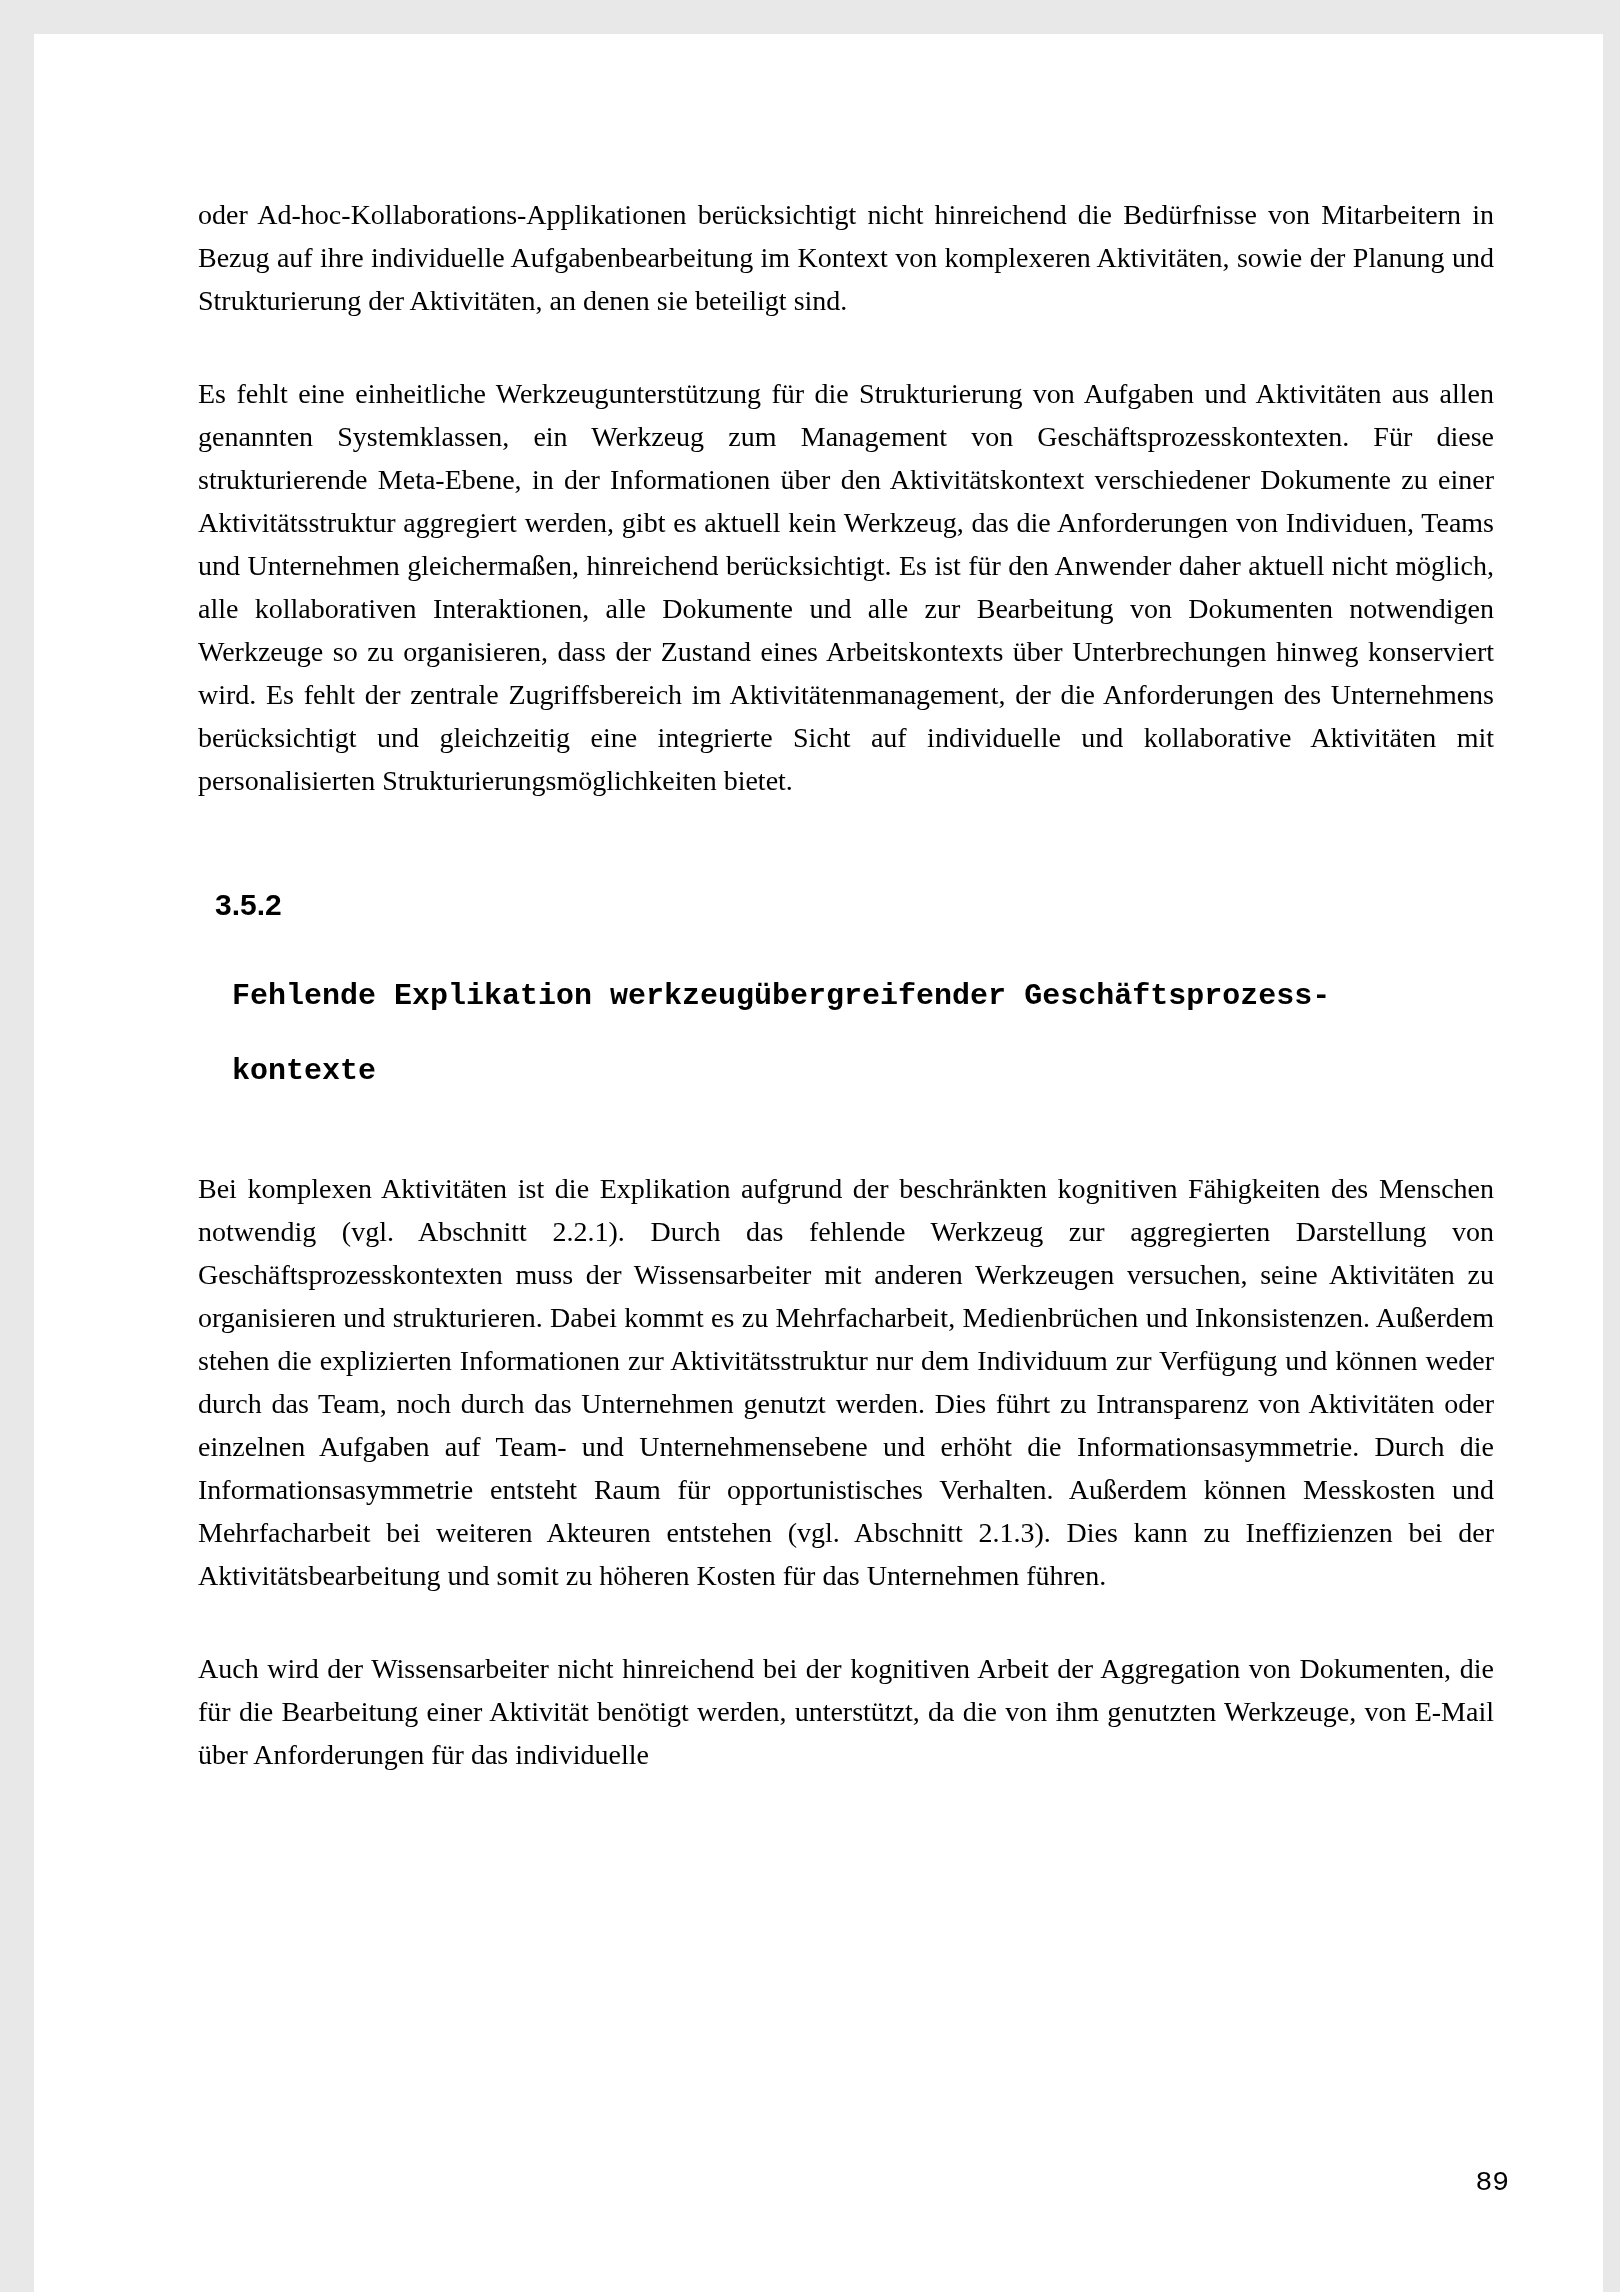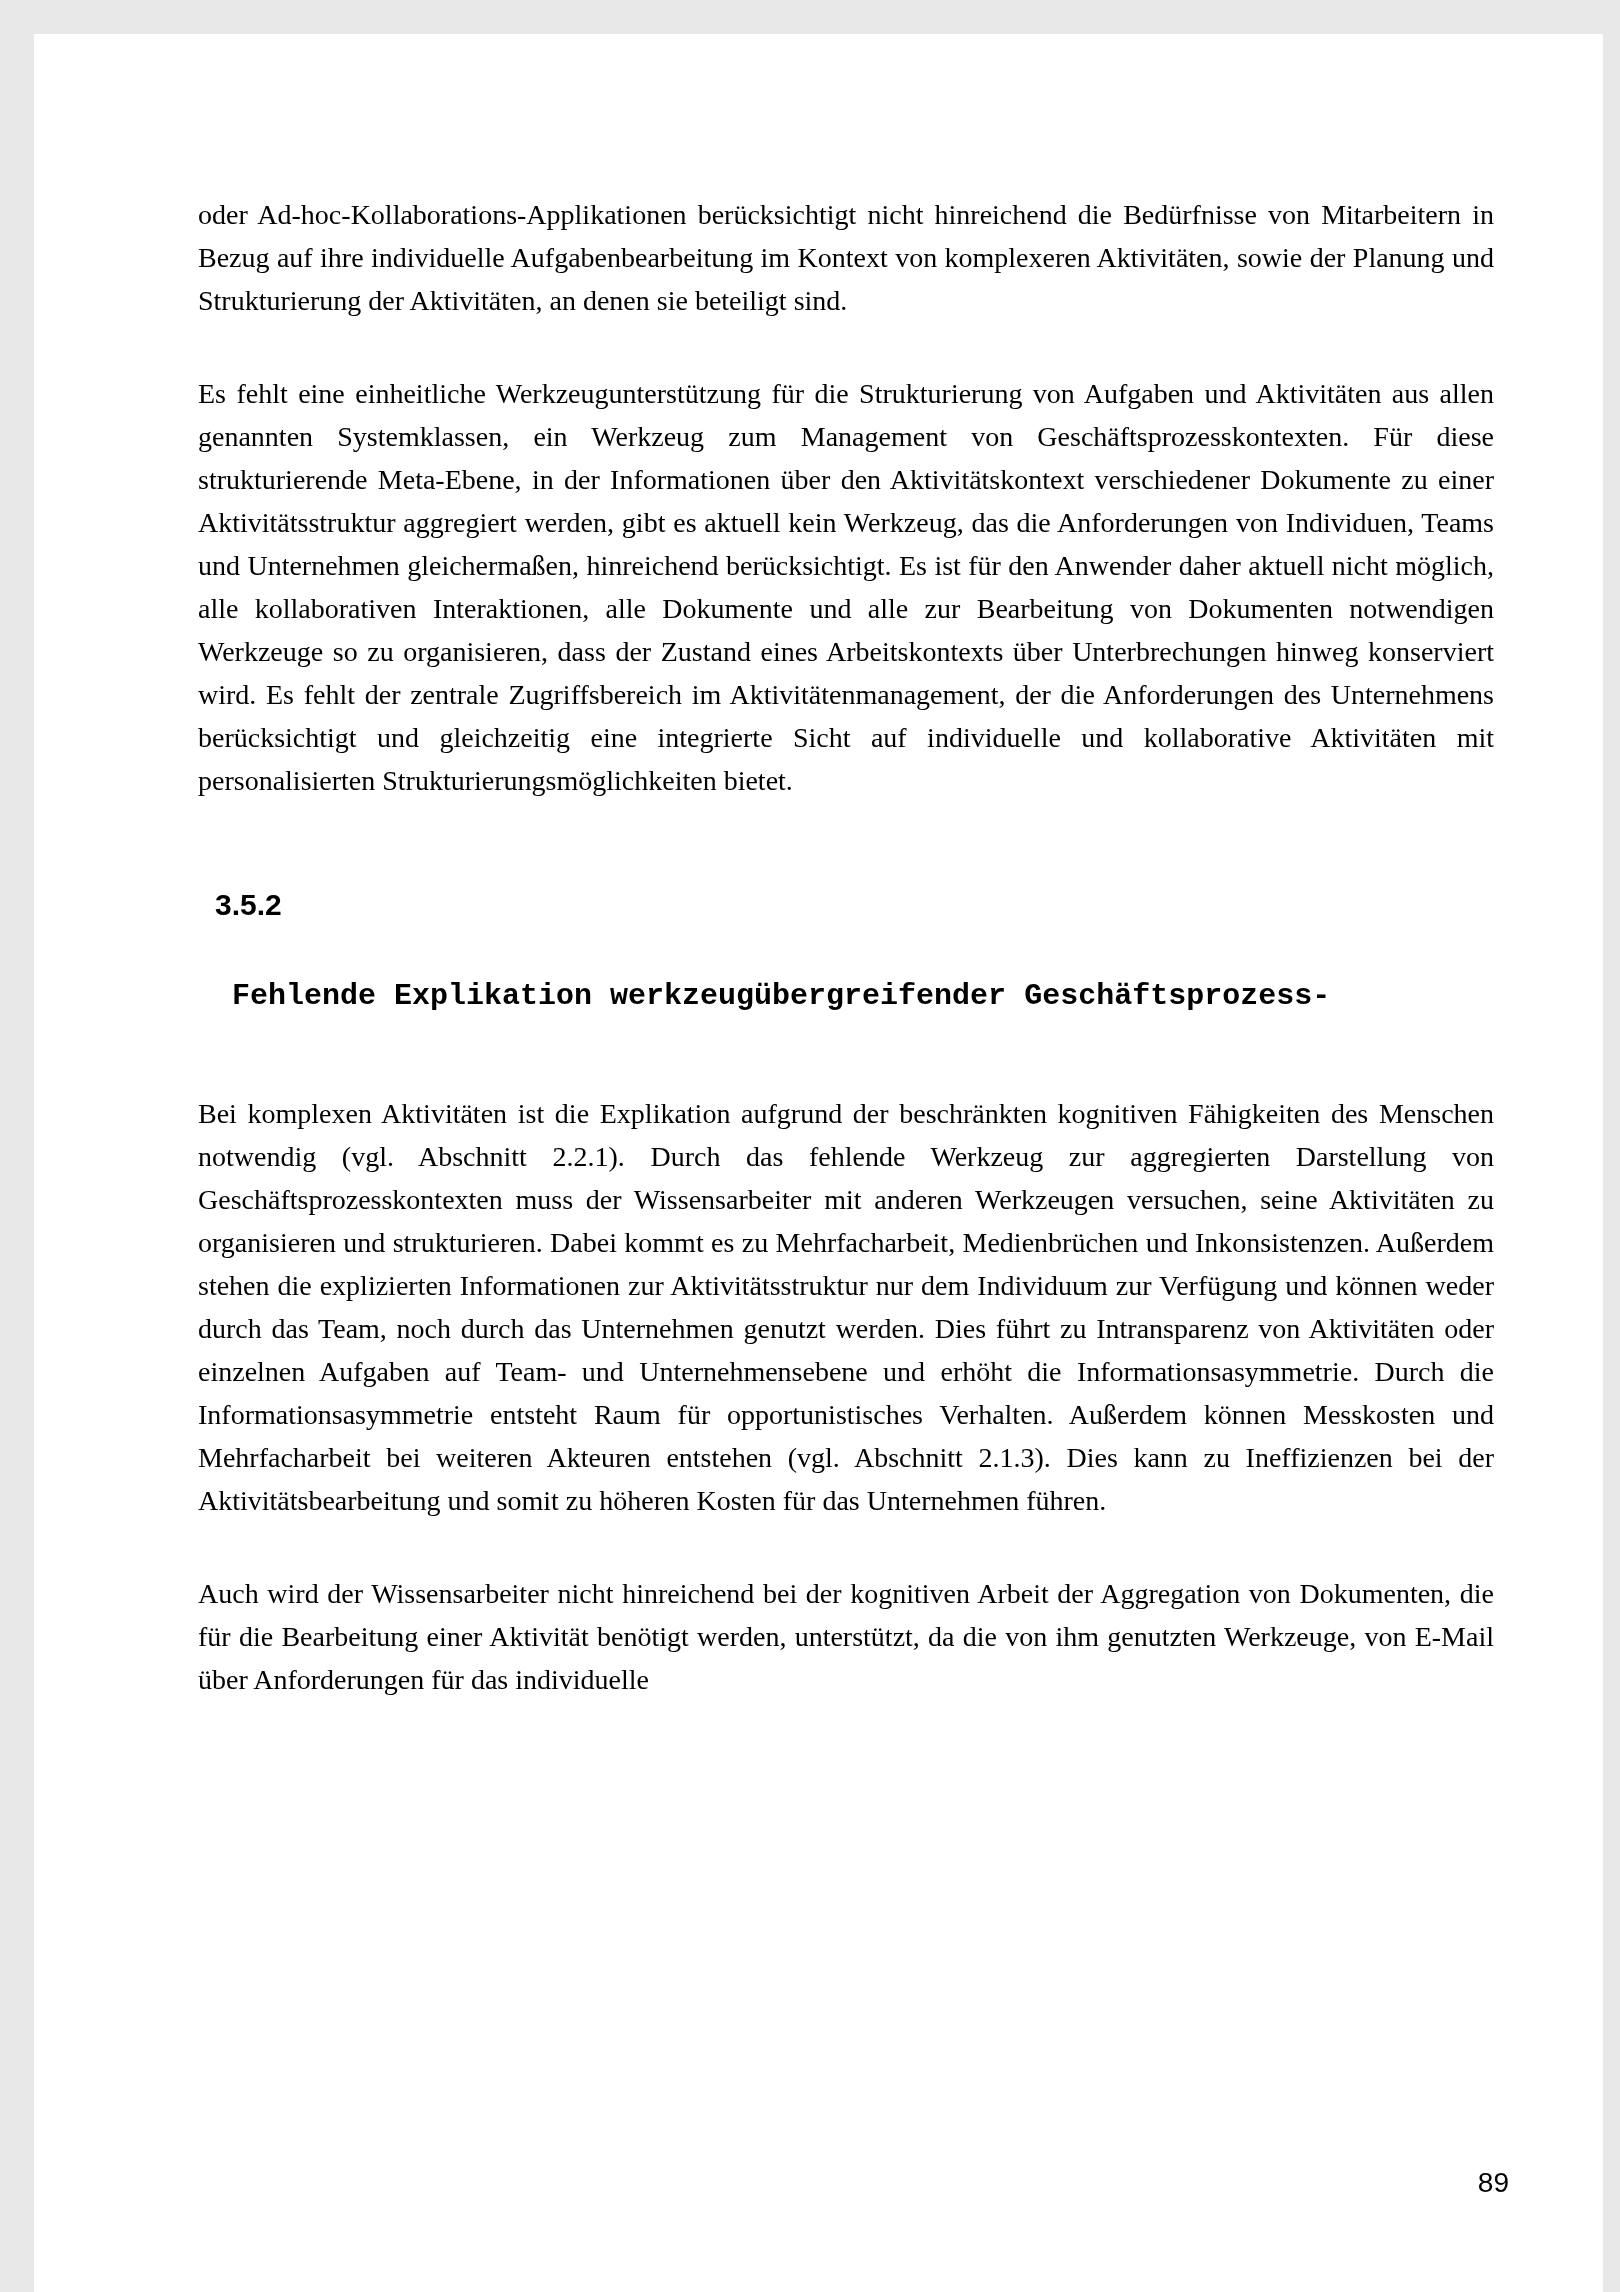--- a/index.html
+++ b/index.html
@@ -59,41 +59,42 @@
 
   .section-heading .heading-line {
     display: block;
     font-family: Liberation Mono, monospace;
   }
 
   .page-number {
     position: absolute;
     top: 2115px;
     right: 128px;
-    font-family: Liberation Sans, sans-serif;
+    font-family: Liberation Mono, monospace;
     font-size: 28px;
     line-height: 33px;
     color: #000000;
   }
 </style>
 </head>
 <body>
 
 <div class="page">
 
   <div class="content">
 
     <p class="body-para">oder Ad-hoc-Kollaborations-Applikationen berücksichtigt nicht hinreichend die Bedürfnisse von Mitarbeitern in Bezug auf ihre individuelle Aufgabenbearbeitung im Kontext von komplexeren Aktivitäten, sowie der Planung und Strukturierung der Aktivitäten, an denen sie beteiligt sind.</p>
 
     <p class="body-para">Es fehlt eine einheitliche Werkzeugunterstützung für die Strukturierung von Aufgaben und Aktivitäten aus allen genannten Systemklassen, ein Werkzeug zum Management von Geschäftsprozesskontexten. Für diese strukturierende Meta-Ebene, in der Informationen über den Aktivitätskontext verschiedener Dokumente zu einer Aktivitätsstruktur aggregiert werden, gibt es aktuell kein Werkzeug, das die Anforderungen von Individuen, Teams und Unternehmen gleichermaßen, hinreichend berücksichtigt. Es ist für den Anwender daher aktuell nicht möglich, alle kollaborativen Interaktionen, alle Dokumente und alle zur Bearbeitung von Dokumenten notwendigen Werkzeuge so zu organisieren, dass der Zustand eines Arbeitskontexts über Unterbrechungen hinweg konserviert wird. Es fehlt der zentrale Zugriffsbereich im Aktivitätenmanagement, der die Anforderungen des Unternehmens berücksichtigt und gleichzeitig eine integrierte Sicht auf individuelle und kollaborative Aktivitäten mit personalisierten Strukturierungsmöglichkeiten bietet.</p>
 
     <h2 class="section-heading">
       <span class="heading-number">3.5.2</span>
       <span class="heading-text">
         <span class="heading-line">Fehlende Explikation werkzeugübergreifender Geschäftsprozess-</span>
+        <span class="heading-line">kontexte</span>
       </span>
     </h2>
 
     <p class="body-para">Bei komplexen Aktivitäten ist die Explikation aufgrund der beschränkten kognitiven Fähigkeiten des Menschen notwendig (vgl. Abschnitt 2.2.1). Durch das fehlende Werkzeug zur aggregierten Darstellung von Geschäftsprozesskontexten muss der Wissensarbeiter mit anderen Werkzeugen versuchen, seine Aktivitäten zu organisieren und strukturieren. Dabei kommt es zu Mehrfacharbeit, Medienbrüchen und Inkonsistenzen. Außerdem stehen die explizierten Informationen zur Aktivitätsstruktur nur dem Individuum zur Verfügung und können weder durch das Team, noch durch das Unternehmen genutzt werden. Dies führt zu Intransparenz von Aktivitäten oder einzelnen Aufgaben auf Team- und Unternehmensebene und erhöht die Informationsasymmetrie. Durch die Informationsasymmetrie entsteht Raum für opportunistisches Verhalten. Außerdem können Messkosten und Mehrfacharbeit bei weiteren Akteuren entstehen (vgl. Abschnitt 2.1.3). Dies kann zu Ineffizienzen bei der Aktivitätsbearbeitung und somit zu höheren Kosten für das Unternehmen führen.</p>
 
     <p class="body-para">Auch wird der Wissensarbeiter nicht hinreichend bei der kognitiven Arbeit der Aggregation von Dokumenten, die für die Bearbeitung einer Aktivität benötigt werden, unterstützt, da die von ihm genutzten Werkzeuge, von E-Mail über Anforderungen für das individuelle</p>
 
   </div>
 
   <div class="page-number">89</div>

